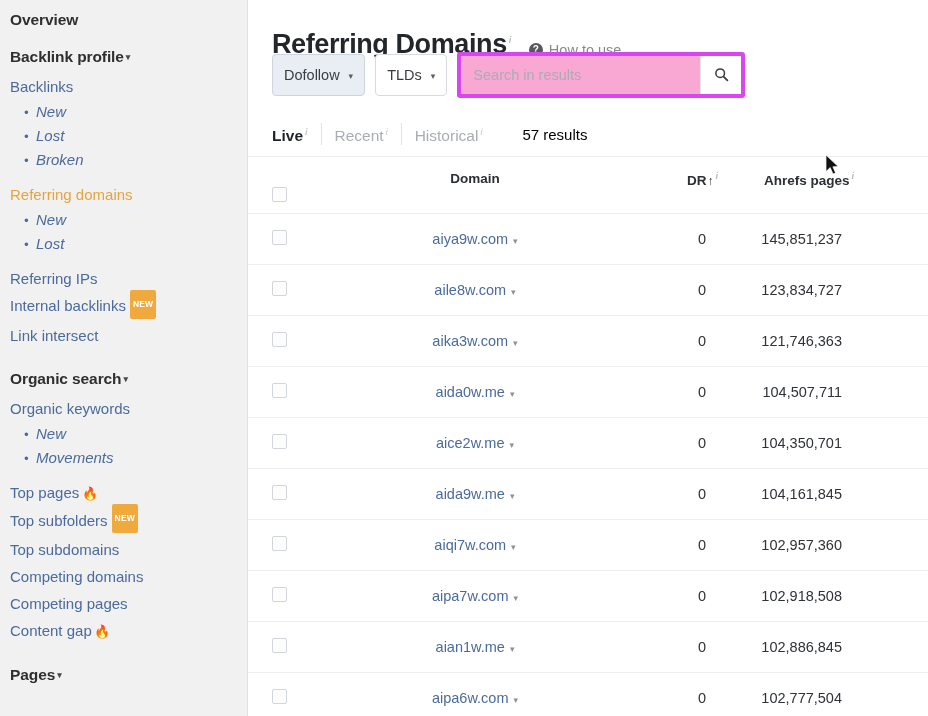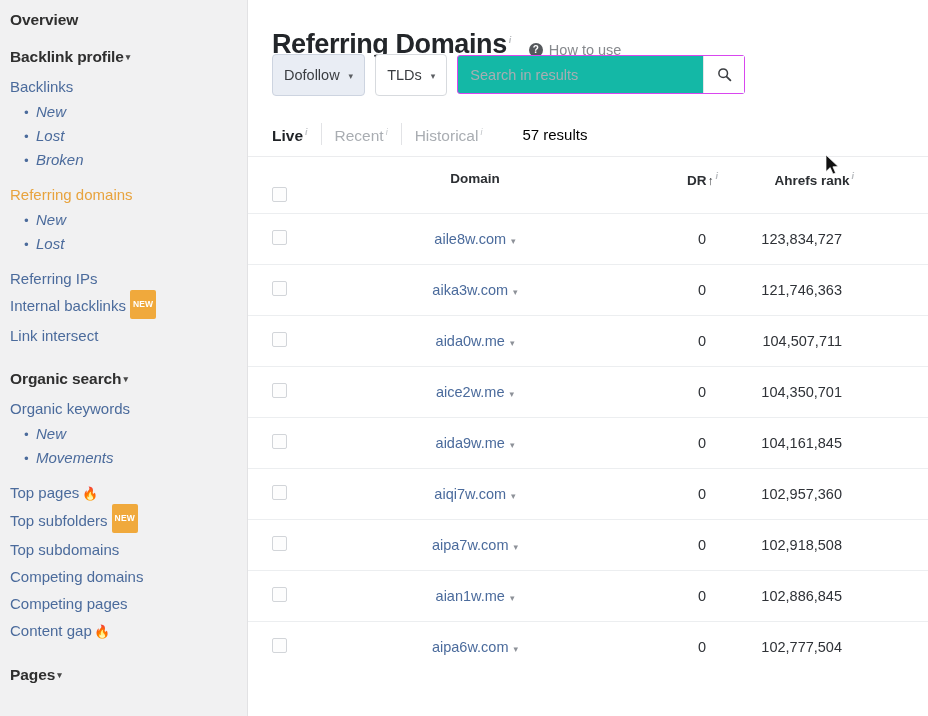--- a/index.html
+++ b/index.html
@@ -159,26 +159,26 @@
   }
   .pill.filled { background: #e9edf4; border-color: #cdd4e0; }
   .pill .caret {
     font-size: 9px;
     margin-left: 9px;
     color: #5b5e62;
     transform: translateY(1px);
   }
   .searchbox {
     display: flex;
-    height: 39px;
-    border: 1px solid #d946ef;
+    height: 46px;
+    border: 4px solid #d946ef;
     border-radius: 3px;
     box-sizing: border-box;
     width: 288px;
-    background: #14b8a6;
+    background: #f9a8d4;
   }
   .search-input {
     flex: 1;
     border: 0;
     outline: none;
     padding: 0 12px;
     font-size: 14.5px;
     font-family: "Liberation Sans", sans-serif;
     color: #3a3d41;
     background: transparent;
@@ -376,33 +376,40 @@
         <tr>
           <th class="col-chk">
             <div style="height:16px;"></div>
             <span class="chk"></span>
           </th>
           <th class="col-domain">
             <span>Domain</span>
           </th>
           <th class="col-dr"><span>DR</span><span class="sort-arrow">↑</span><sup class="sup-i">i</sup>
           </th>
-          <th class="col-rank"><span>Ahrefs rank</span><sup class="sup-i">i</sup>
+          <th class="col-rank"><span>Ahrefs pages</span><sup class="sup-i">i</sup>
           </th>
           <th class="col-refd">
             <div class="th-refd-inner">
               <div>Referring do</div>
               <div>(dof</div>
             </div>
           </th>
         </tr>
       </thead>
       <tbody id="rows-holder">
           <tr>
             <td class="col-chk"><span class="chk"></span></td>
+            <td class="col-domain"><a class="dom-link">aiya9w.com</a><span class="dom-caret">▾</span></td>
+            <td class="col-dr">0</td>
+            <td class="col-rank">145,851,237</td>
+            <td class="col-refd"></td>
+          </tr>
+          <tr>
+            <td class="col-chk"><span class="chk"></span></td>
             <td class="col-domain"><a class="dom-link">aile8w.com</a><span class="dom-caret">▾</span></td>
             <td class="col-dr">0</td>
             <td class="col-rank">123,834,727</td>
             <td class="col-refd"></td>
           </tr>
           <tr>
             <td class="col-chk"><span class="chk"></span></td>
             <td class="col-domain"><a class="dom-link">aika3w.com</a><span class="dom-caret">▾</span></td>
             <td class="col-dr">0</td>
             <td class="col-rank">121,746,363</td>

